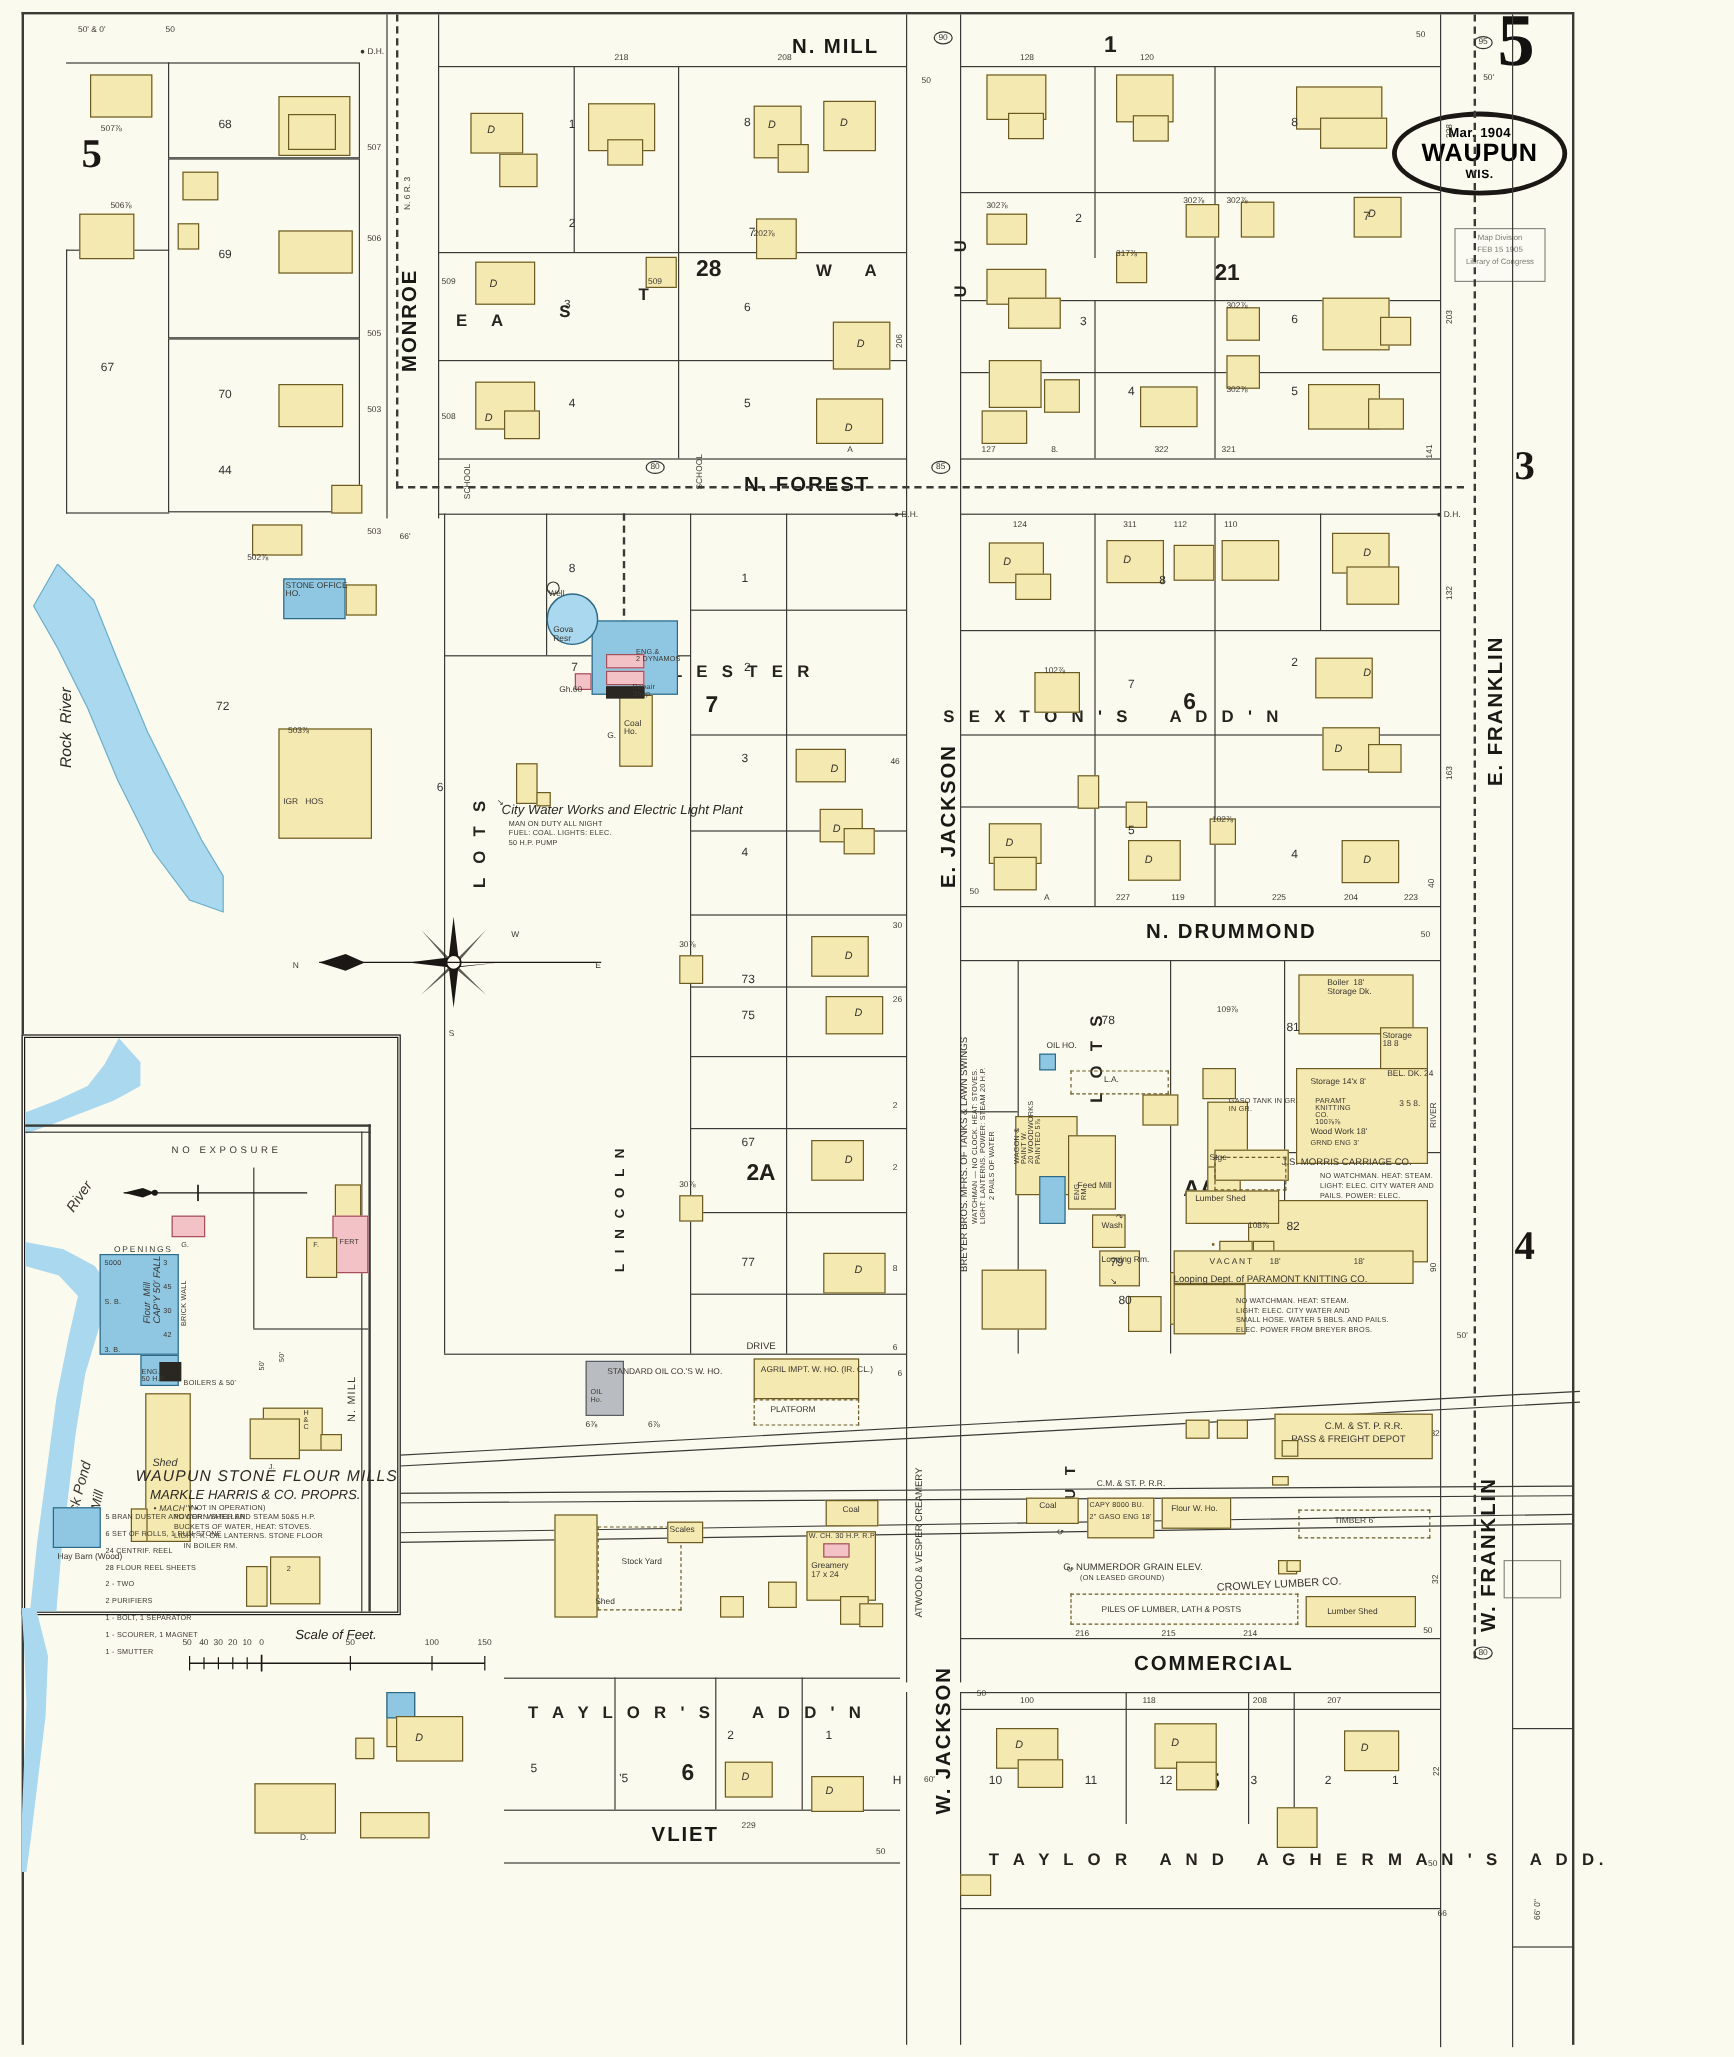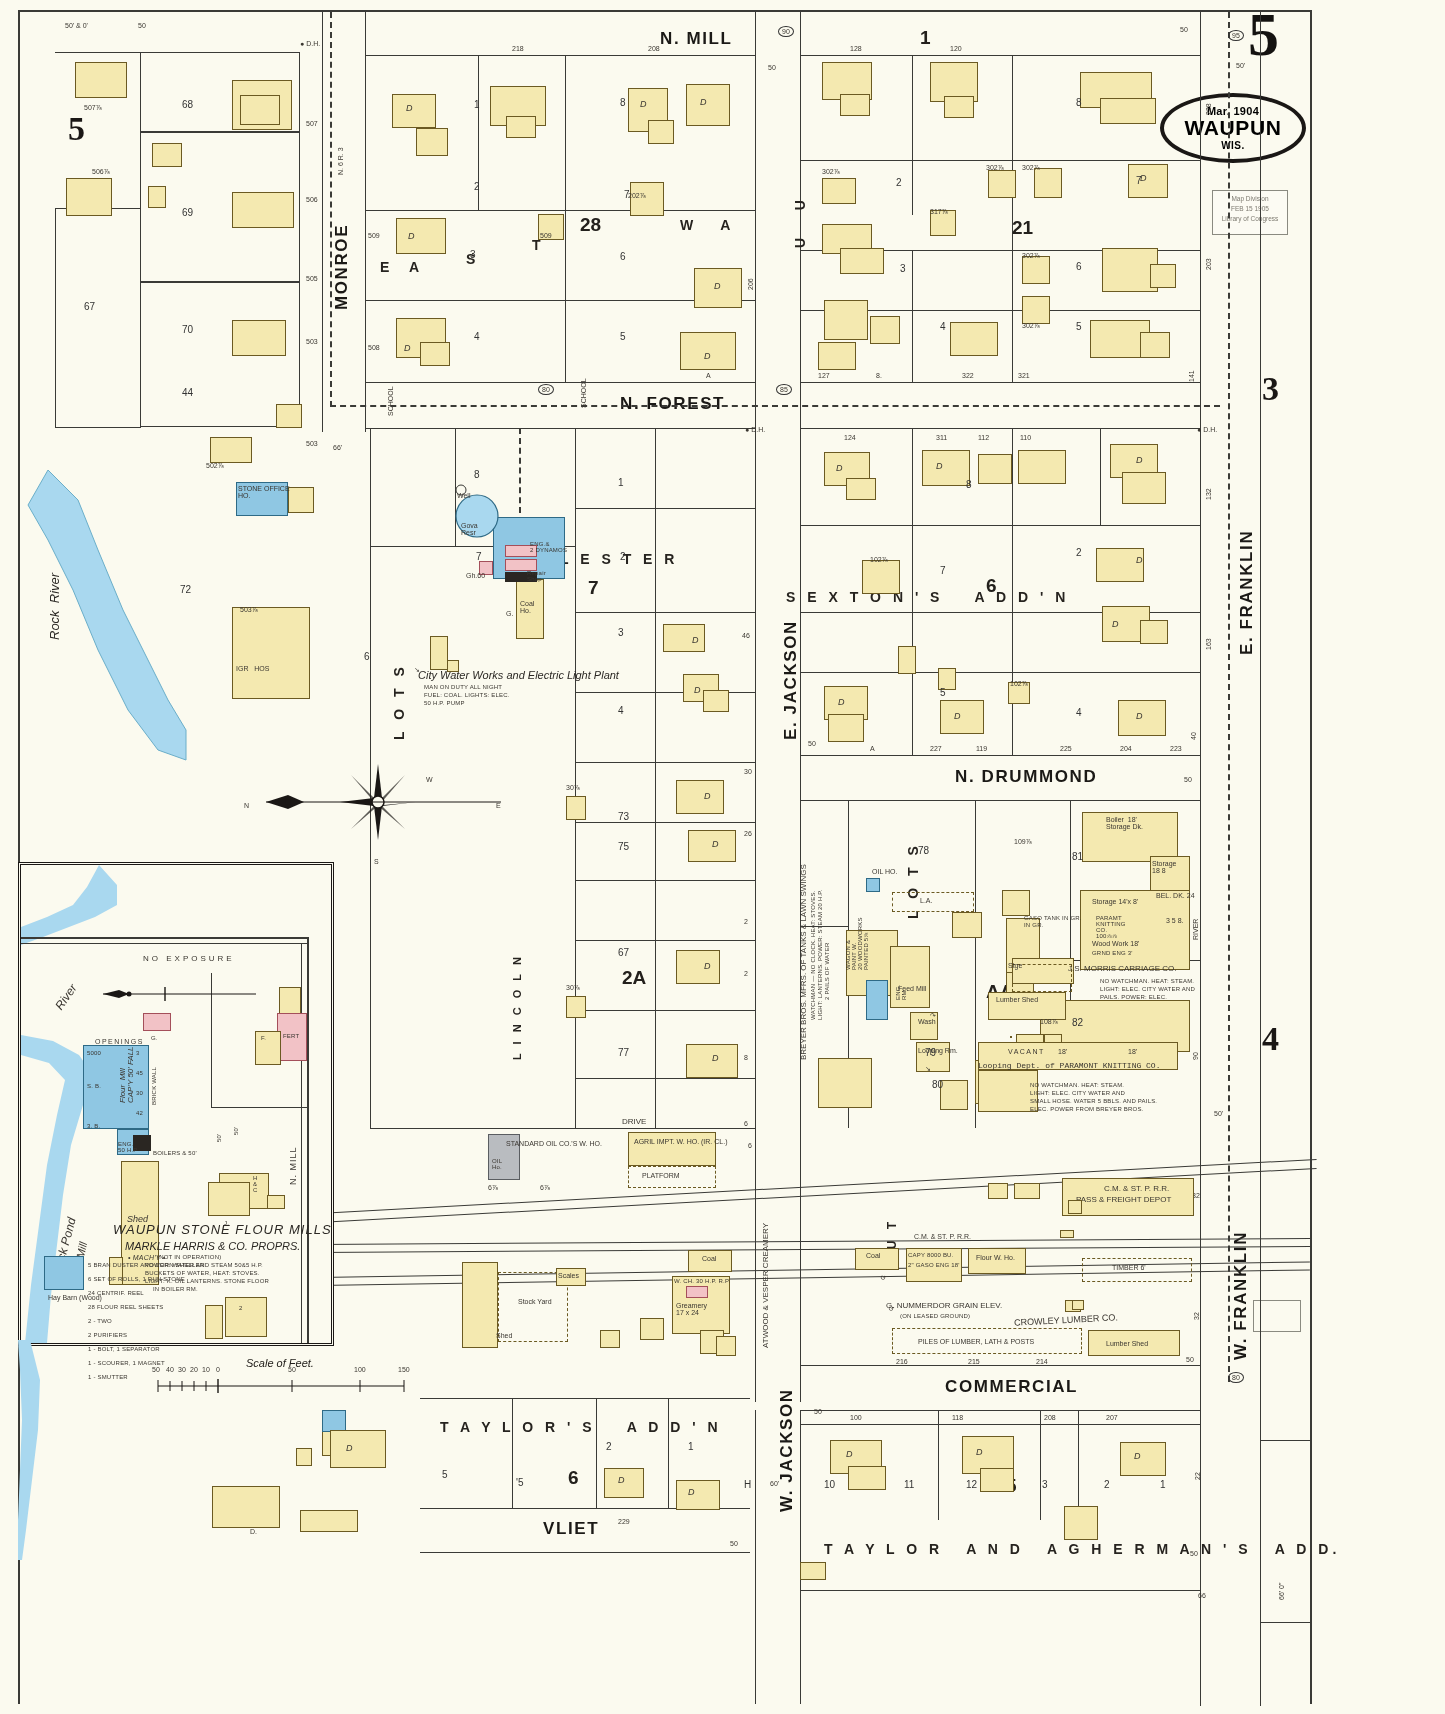--- a/index.html
+++ b/index.html
@@ -512,21 +512,21 @@
   <div class="t tiny vert" style="left:1192px;top:940px;transform:rotate(-90deg);transform-origin:0 0;">RIVER</div>
   <div class="t tiny vert" style="left:1192px;top:1060px;transform:rotate(-90deg);transform-origin:0 0;">90</div>
   <div class="t tiny" style="left:1214px;top:1110px;">50'</div>
   <div class="t tiny" style="left:1192px;top:1192px;">32</div>
 
   <div class="bldg" style="left:978px;top:1042px;width:200px;height:28px;"></div>
   <div class="bldg" style="left:978px;top:1070px;width:60px;height:42px;"></div>
   <div class="t tiny" style="left:1008px;top:1048px;letter-spacing:1.5px;">VACANT</div>
   <div class="t tiny" style="left:1058px;top:1048px;">18'</div>
   <div class="t tiny" style="left:1128px;top:1048px;">18'</div>
-  <div class="t tiny" style="left:978px;top:1062px;font-size:8px;font-family:Liberation Mono, monospace;">Looping Dept. of PARAMONT KNITTING CO.</div>
+  <div class="t tiny" style="left:978px;top:1062px;font-size:8px;">Looping Dept. of PARAMONT KNITTING CO.</div>
   <div class="t tiny6" style="left:1030px;top:1082px;">NO WATCHMAN. HEAT: STEAM.</div>
   <div class="t tiny6" style="left:1030px;top:1090px;">LIGHT: ELEC. CITY WATER AND</div>
   <div class="t tiny6" style="left:1030px;top:1098px;">SMALL HOSE. WATER 5 BBLS. AND PAILS.</div>
   <div class="t tiny6" style="left:1030px;top:1106px;">ELEC. POWER FROM BREYER BROS.</div>
 
   <div class="rail" style="left:318px;top:1213px;width:1000px;transform:rotate(-3.1deg);"></div>
   <div class="rail" style="left:318px;top:1222px;width:1000px;transform:rotate(-3.1deg);"></div>
   <div class="rail" style="left:318px;top:1244px;width:992px;transform:rotate(-0.35deg);"></div>
   <div class="rail" style="left:318px;top:1252px;width:992px;transform:rotate(-0.35deg);"></div>
   <div class="rail" style="left:318px;top:1277px;width:992px;transform:rotate(-0.9deg);"></div>

